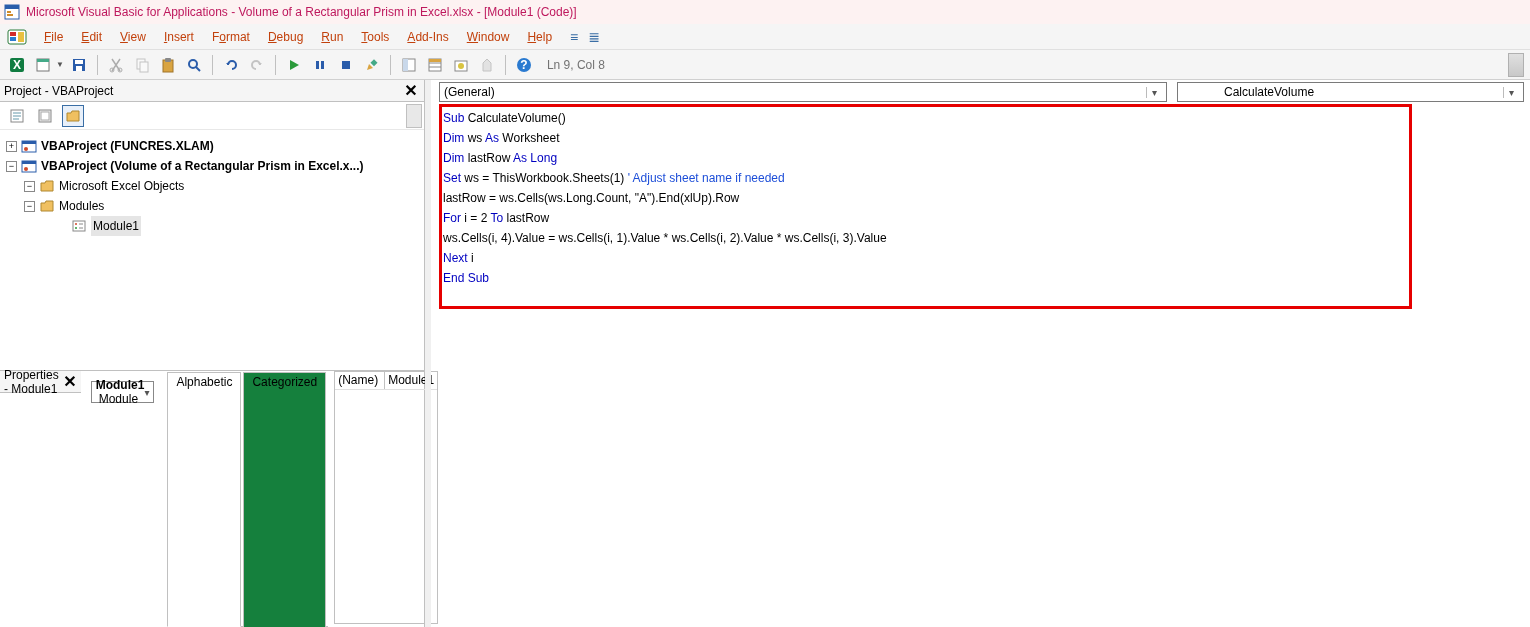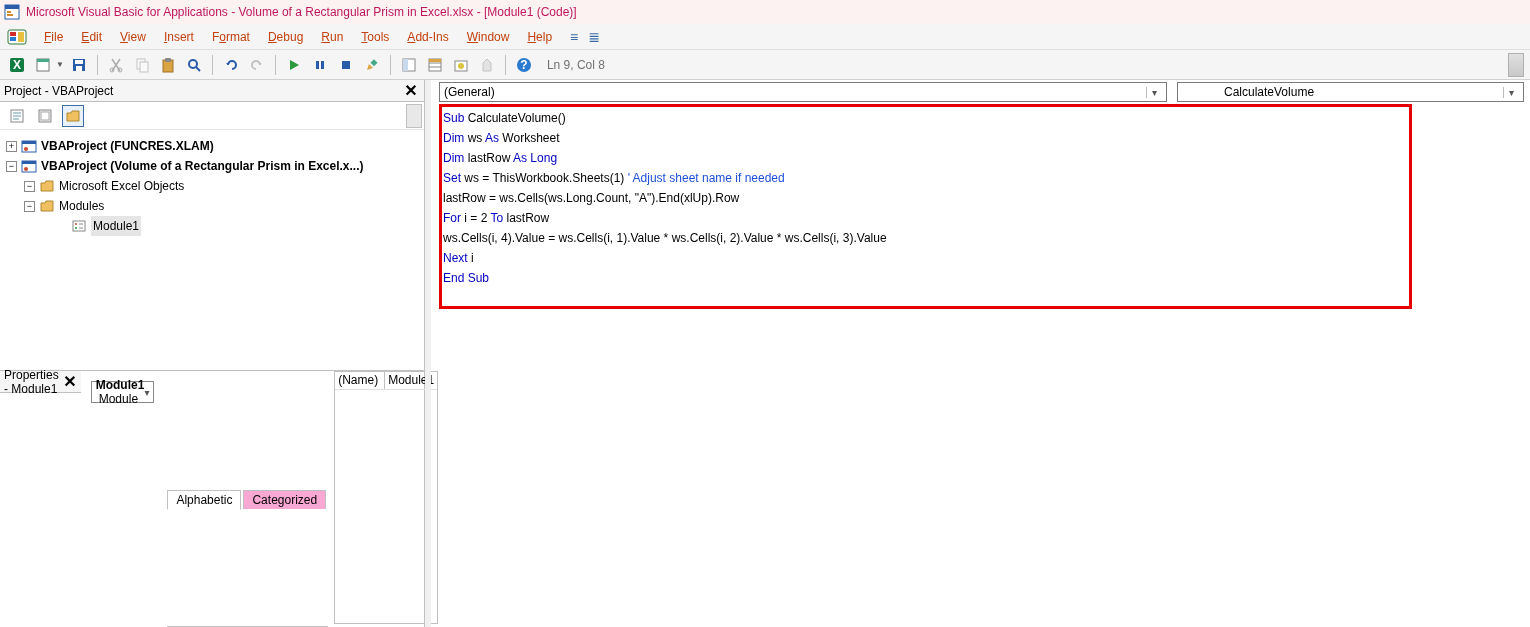--- a/index.html
+++ b/index.html
@@ -42,22 +42,22 @@
 .tree .indent2 { padding-left: 52px; }
 .tree .exp { width: 11px; height: 11px; border: 1px solid #888; display: inline-flex; align-items:center; justify-content:center; font-size: 9px; line-height: 9px; background:#fff; color:#000; cursor:pointer; }
 .tree .exp-space { width: 11px; display:inline-block; }
 .tree .ticon { width: 16px; height: 16px; display:inline-flex; align-items:center; justify-content:center; }
 .tree .bold { font-weight: bold; }
 .tree .selected { background: #e5e5e5; padding: 0 2px; }
 
 .props-panel { border-top: 1px solid #c0c0c0; flex: 1; display:flex; flex-direction:row; }
 .props-dropdown { height: 22px; border: 1px solid #888; margin: 10px; display:flex; align-items:center; justify-content:space-between; padding:0 4px; font-size:12px; cursor:pointer; }
 .props-dropdown .arrow { font-size:10px; color:#555; }
-.props-tabs { display:flex; border-bottom:1px solid #c0c0c0; margin: 0 3px; align-items: center; }
-.props-tab { padding: 2px 8px; font-size:12px; border:1px solid #c0c0c0; border-bottom:none; margin-right:2px; background:#f9a8d4; cursor:pointer; position:relative; top:1px; }
+.props-tabs { display:flex; border-bottom:1px solid #c0c0c0; margin: 0 3px; }
+.props-tab { padding: 2px 8px; font-size:12px; border:1px solid #c0c0c0; border-bottom:none; margin-right:2px; background:#15803d; cursor:pointer; position:relative; top:1px; }
 .props-tab.active { background:#fff; border-bottom:1px solid #fff; }
 .props-grid { flex:1; margin:0 3px 3px 3px; border:1px solid #c0c0c0; }
 .props-row { display:flex; border-bottom:1px solid #e0e0e0; height:18px; font-size:12px; }
 .props-row .k { width:50px; border-right:1px solid #c0c0c0; padding:1px 3px; }
 .props-row .v { flex:1; padding:1px 3px; }
 
 .right-panel { flex: 1; display: flex; flex-direction: column; position: relative; }
 .splitter-v { width: 6px; background: #f0f0f0; cursor: ew-resize; }
 
 .combo-row { height: 24px; display: flex; gap: 10px; padding: 2px 6px 2px 8px; align-items:center; }

